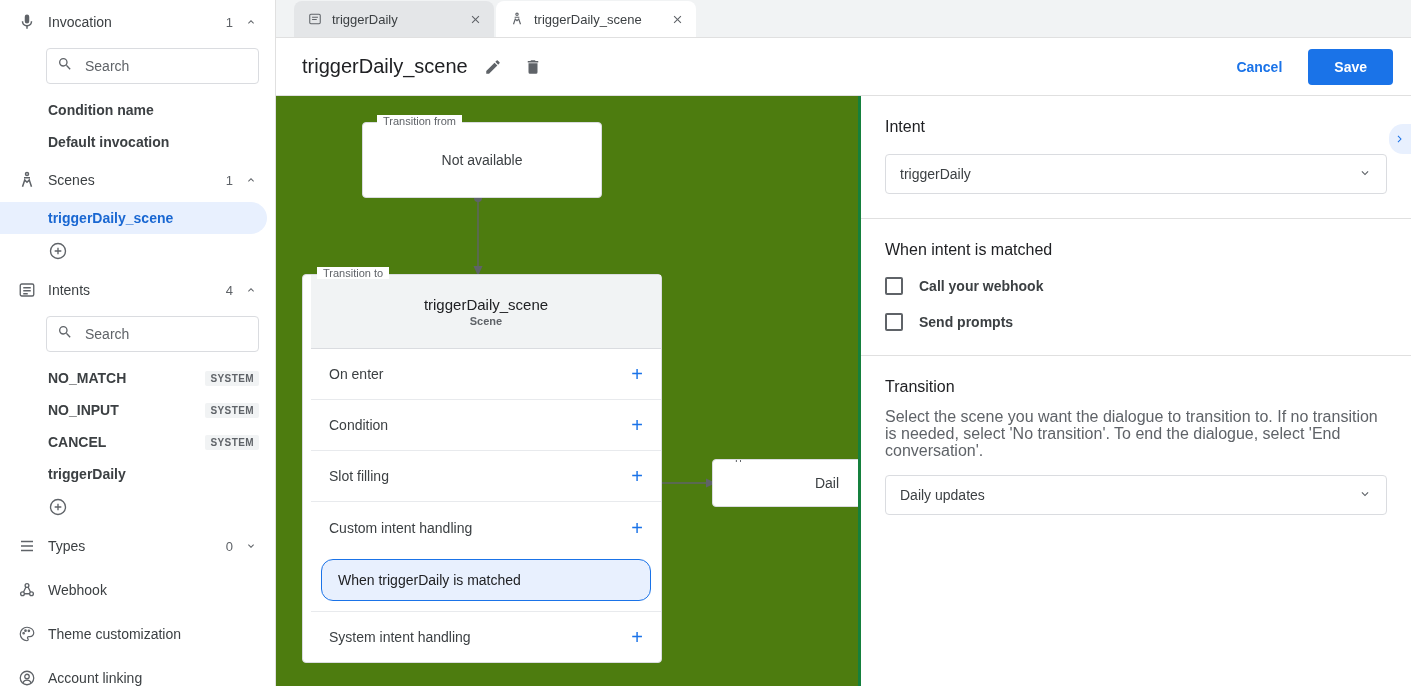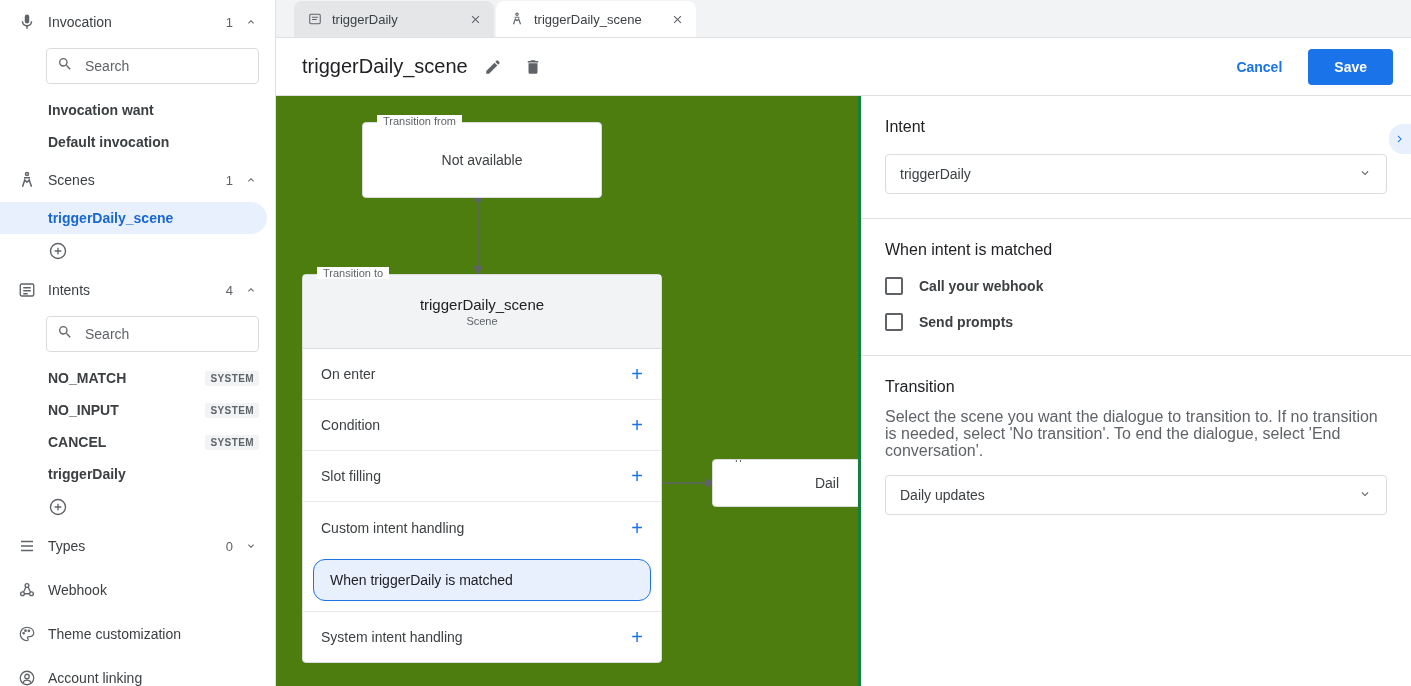--- a/index.html
+++ b/index.html
@@ -225,30 +225,31 @@
     width: 240px; height: 76px;
     display: flex; align-items: center; justify-content: center;
     font-size: 14px; color: #3c4043;
   }
   .node-scene {
     left: 26px; top: 178px;
     width: 360px;
     border: 1px solid #dadce0;
     border-radius: 4px;
     background: #fff;
+    padding-left: 8px;
   }
   .scene-head {
     background: #f1f3f4;
     height: 74px;
     display: flex; flex-direction: column;
     align-items: center; justify-content: center;
     border-bottom: 1px solid #dadce0;
   }
   .scene-head .sh-title { font-size: 15px; color: #202124; }
-  .scene-head .sh-sub { font-size: 11px; color: #5f6368; margin-top: 2px; }
+  .scene-head .sh-sub { font-size: 11px; color: #5f6368; margin-top: 2px; font-weight: bold; }
   .scene-row {
     height: 51px;
     display: flex;
     align-items: center;
     padding: 0 18px;
     border-bottom: 1px solid #e8eaed;
     font-size: 14px;
     color: #3c4043;
     cursor: pointer;
   }
@@ -345,21 +346,21 @@
     <div class="search-box">
       <span>
         <svg width="16" height="16" viewBox="0 0 24 24" fill="currentColor">
             <path d="M15.5 14h-.79l-.28-.27A6.47 6.47 0 0 0 16 9.5 6.5 6.5 0 1 0 9.5 16c1.61 0 3.09-.59 4.23-1.57l.27.28v.79l5 4.99L20.49 19l-4.99-5zm-6 0A4.5 4.5 0 1 1 14 9.5 4.5 4.5 0 0 1 9.5 14z"></path>
           </svg>
       </span>
       <input placeholder="Search" style="">
     </div>
 
     <div class="side-item">
-      <span>Invocation want</span>
+      <span>Condition name</span>
     </div>
     <div class="side-item">
       <span>Default invocation</span>
     </div>
 
     <div class="side-section">
       <span class="s-icon">
         <svg width="18" height="18" viewBox="0 0 24 24" fill="none" stroke="currentColor" stroke-width="2">
             <circle cx="12" cy="4" r="2"></circle>
             <path d="M6 21l3-9 3 3 3-3 3 9M8 9h8"></path>

